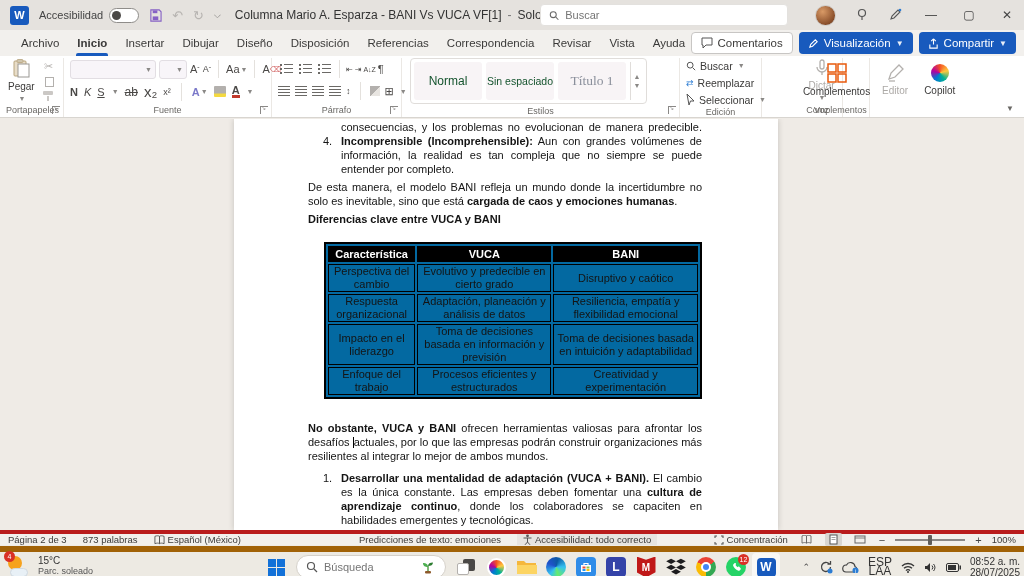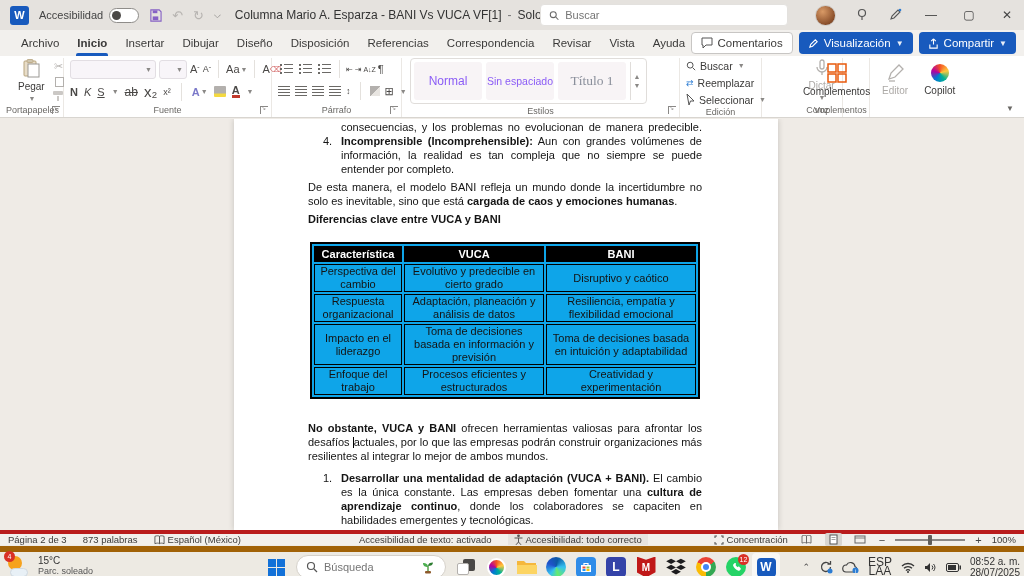--- a/index.html
+++ b/index.html
@@ -41,39 +41,39 @@
   .launcher { position:absolute; right:3px; bottom:3px; width:8px; height:8px; border-left:1px solid #8a8886; border-top:1px solid #8a8886; }
   .launcher::after { content:"↘"; position:absolute; left:0px; top:-3px; font-size:6px; color:#8a8886; }
   .icbtn { display:inline-flex; align-items:center; justify-content:center; color:#4a4846; font-size:11px; }
   .minichev { font-size:7px; color:#8a8886; margin-left:1px; }
   .combo { background:#f8f5f9; border:1px solid #e2dee3; border-radius:3px; height:19px; display:flex; align-items:center; justify-content:flex-end; padding:0 3px; }
   .vdiv { width:1px; height:18px; background:#e4e1dd; margin:0 4px; }
   .al-icon { width:12px; height:10px; background:repeating-linear-gradient(to bottom,#6b6966 0 1px,transparent 1px 3px); }
   .li-bar { position:relative; width:9px; height:1.5px; background:#6b6966; margin:0 2px 9px 6px; box-shadow:0 4px 0 #6b6966,0 8px 0 #6b6966; }
   .li-bar::before { content:""; position:absolute; left:-4px; top:0; width:2px; height:2px; background:#6b6966; box-shadow:0 4px 0 #6b6966,0 8px 0 #6b6966; }
   .style-gallery { display:flex; border:1px solid #e0ddda; border-radius:4px; padding:3px; gap:4px; align-items:stretch; margin-left:8px; }
-  .style-card { width:68px; height:38px; background:#f8f4f6; border-radius:3px; display:flex; align-items:center; justify-content:center; color:#8b5cf6; }
+  .style-card { width:68px; height:38px; background:#f8f4f6; border-radius:3px; display:flex; align-items:center; justify-content:center; color:#14532d; }
   .style-more { width:13px; border-left:1px solid #e0ddda; display:flex; flex-direction:column; align-items:center; justify-content:center; gap:2px; color:#8a8886; font-size:7px; }
   .edit-row { display:flex; align-items:center; gap:4px; font-size:10.5px; color:#3b3a39; height:15px; }
   .bigbtn { display:flex; flex-direction:column; align-items:center; justify-content:center; font-size:10px; gap:3px; }
   .dim { color:#aca9a6; }
 
   
   #docarea { position:absolute; top:119px; left:0; right:0; height:411px; overflow:hidden; background:#efebe6; }
   #page { position:absolute; left:234px; top:0; bottom:0; width:544px; background:#fff; box-shadow:0 0 6px rgba(0,0,0,.18); }
   .pagecontent { padding:1px 76px 0 74px; font-size:11px; line-height:14px; color:#141414; }
   .jp { text-align:justify; }
   .cont-line { margin-left:33px; text-align:justify; text-align-last:justify; }
   .li { display:flex; }
   .li .n { flex:none; width:18px; margin-left:15px; }
   .li .t { flex:1; text-align:justify; }
   .doc-h { font-weight:bold; margin-top:4px; }
   b { font-weight:bold; }
   .caret { display:inline-block; width:1px; height:11px; background:#000; vertical-align:-2px; }
-  table.vb { border-collapse:separate; border-spacing:2px; border:2px solid #000; margin:16px 0 0 2px; background:#0ea5e9; }
+  table.vb { border-collapse:separate; border-spacing:2px; border:2px solid #000; margin:16px 0 0 16px; background:#0369a1; }
   table.vb th { background:#000; color:#fff; font-size:11px; font-weight:bold; height:16px; line-height:14px; padding:0 2px; }
   table.vb td { border:1px solid #000; height:27px; font-size:11px; line-height:13px; text-align:center; vertical-align:middle; padding:0 3px; }
 
   
   #statusbar { position:absolute; top:530px; left:0; right:0; height:15px; background:#f2f0ec; border-top:4px solid #b91c1c; display:flex; align-items:center; font-size:9.5px; color:#3b3a39; padding:0 8px; }
   .sb-item { display:flex; align-items:center; gap:3px; margin-right:16px; white-space:nowrap; }
   .sb-right { margin-left:auto; display:flex; align-items:center; gap:10px; }
   .viewbtn { width:17px; height:13px; display:flex; align-items:center; justify-content:center; border-radius:2px; }
   .viewbtn.active { background:#d9d6d1; }
   .slider-track { width:70px; height:2px; background:#8a8886; position:relative; }
@@ -186,21 +186,21 @@
       <span>Compartir</span>
         <span class="chev">▼</span>
     </div>
   </div>
 </div>
 
 <div id="ribbon">
 
   <div class="grp" style="left:2px;width:62px;">
     <div class="grp-body">
-      <div class="bigbtn" style="margin-left:16px">
+      <div class="bigbtn" style="margin-left:6px">
         <svg width="17" height="19" viewBox="0 0 17 19">
             <rect x="1" y="2" width="12" height="15" rx="1" fill="#e8ddc8" stroke="#b8a57e" stroke-width="1"></rect>
             <rect x="4" y="0.5" width="6" height="3" rx="1" fill="#cfc5ae" stroke="#b8a57e" stroke-width=".8"></rect>
             <rect x="5" y="5" width="11" height="13" fill="#fff" stroke="#9a9894" stroke-width="1"></rect>
           </svg>
         <span>Pegar</span>
         <span class="minichev">▼</span>
       </div>
       <div style="display:flex;flex-direction:column;gap:4px;margin-left:8px;">
         <span class="icbtn ic-disabled">✂</span>
@@ -465,21 +465,21 @@
   <div class="sb-item">
       <span>873 palabras</span>
     </div>
   <div class="sb-item">
     <svg width="11" height="10" viewBox="0 0 12 10">
         <path d="M1 1c2-.8 4-.8 5 0v8c-1-.8-3-.8-5 0zM11 1c-2-.8-4-.8-5 0v8c1-.8 3-.8 5 0z" fill="none" stroke="#555" stroke-width="1"></path>
       </svg>
     <span>Español (México)</span>
   </div>
   <div class="sb-item" style="margin-left:102px">
-      <span>Accesibilidad de texto: activado</span>
+      <span>Predicciones de texto: emociones</span>
     </div>
   <div class="sb-item" style="background:#e7e4e0;height:100%;padding:0 6px">
     <svg width="9" height="11" viewBox="0 0 9 11">
         <circle cx="4.5" cy="1.8" r="1.4" fill="#555"></circle>
         <path d="M.5 4h8M4.5 4v4M4.5 8L2 10.8M4.5 8L7 10.8" stroke="#555" stroke-width="1" fill="none"></path>
       </svg>
     <span>Accesibilidad: todo correcto</span>
   </div>
   <div class="sb-right">
     <div class="sb-item" style="margin-right:0">

